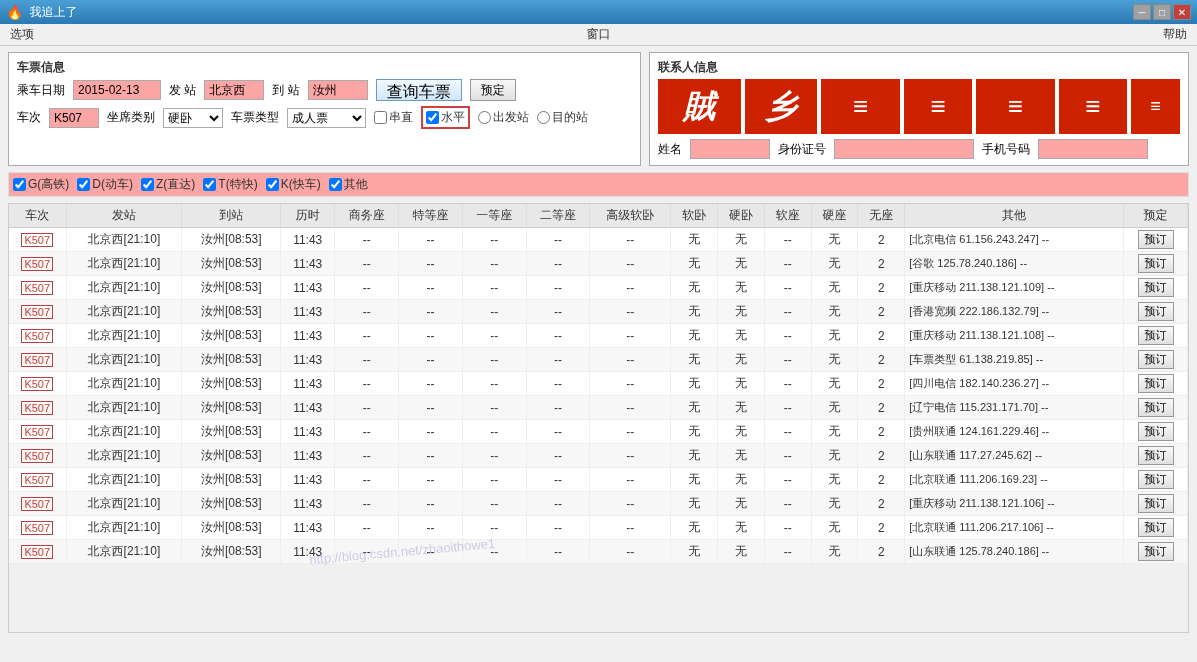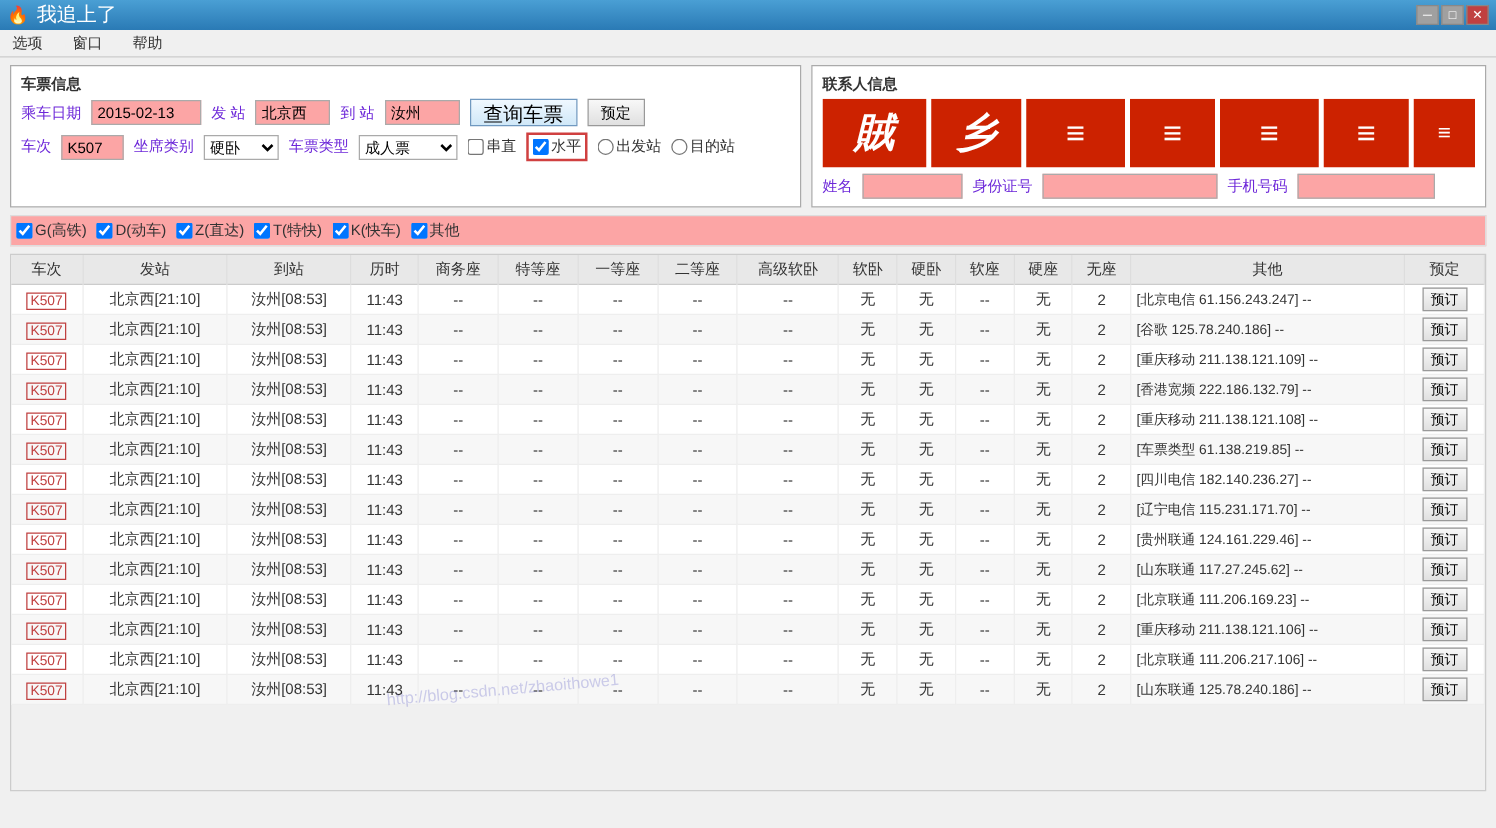--- a/index.html
+++ b/index.html
@@ -23,21 +23,21 @@
     }
     .title-bar-left {
       display: flex;
       align-items: center;
       gap: 6px;
     }
     .title-bar-icon {
       font-size: 14px;
     }
     .title-bar-title {
-      font-size: 16px;
+      font-size: 12px;
     }
     .title-bar-controls {
       display: flex;
       gap: 2px;
     }
     .title-bar-btn {
       width: 18px;
       height: 16px;
       background: #a0a0a0;
       border: 1px solid #888;
@@ -50,35 +50,36 @@
     }
     .title-bar-btn.close { background: #c04040; }
     .menu-bar {
       background: #f0f0f0;
       border-bottom: 1px solid #ccc;
       padding: 2px 6px;
       display: flex;
       gap: 16px;
       height: 22px;
       align-items: center;
+      justify-content: space-between;
     }
     .menu-item {
       cursor: pointer;
       padding: 1px 4px;
     }
     .main-container {
       padding: 6px 8px;
     }
     .ticket-info-row {
       display: flex;
       align-items: center;
       gap: 8px;
       margin-bottom: 5px;
     }
-    .label { color: #6d28d9; white-space: nowrap; }
+    .label { color: #000000; white-space: nowrap; }
     .input-field {
       border: 1px solid #aaa;
       background: #fca5a5;
       padding: 1px 4px;
       height: 20px;
       font-size: 12px;
     }
     .input-date { width: 88px; }
     .input-station { width: 60px; }
     .btn-query {

